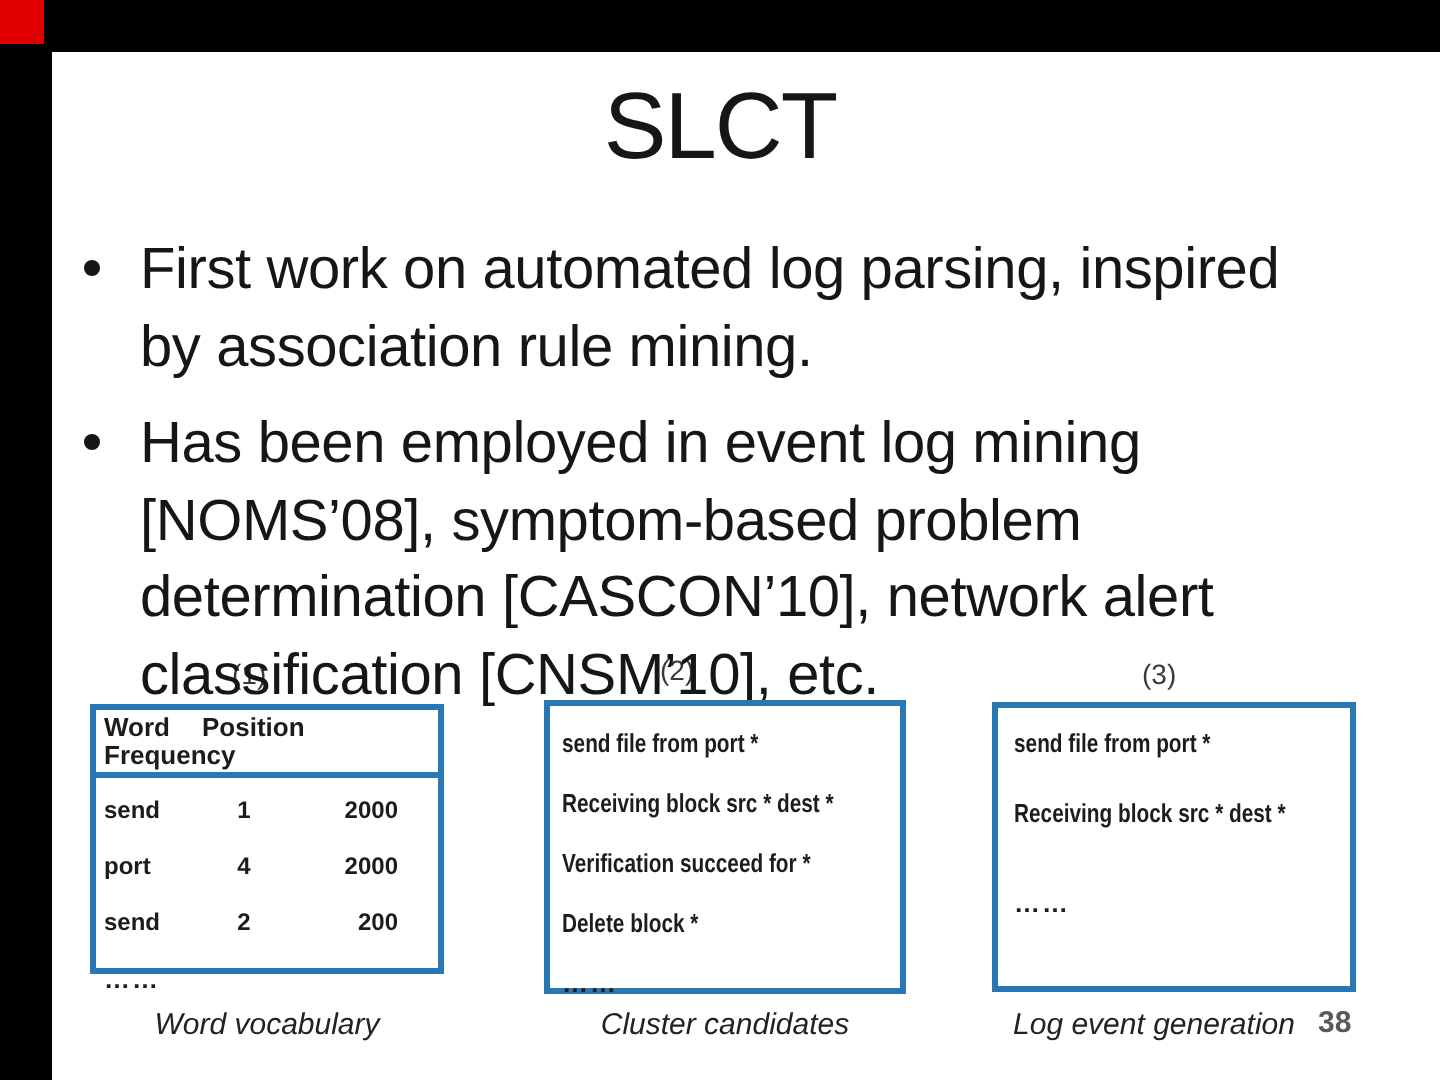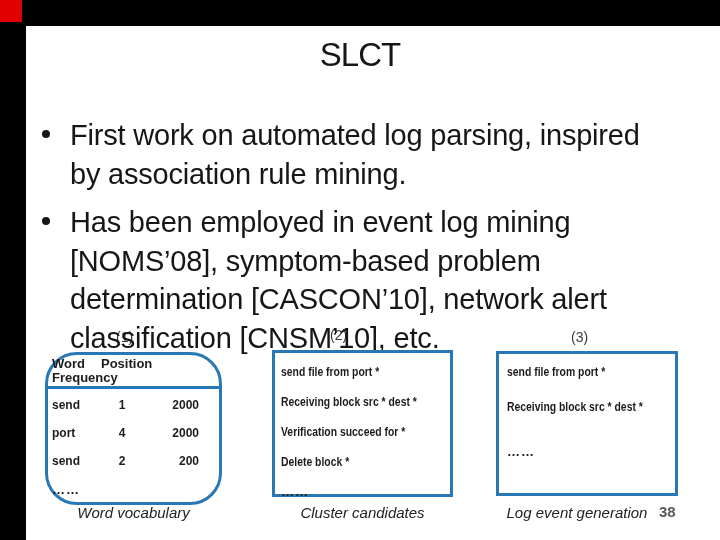--- a/index.html
+++ b/index.html
@@ -7,39 +7,39 @@
     position:relative;width:720px;height:540px;background:#fff;overflow:hidden;
     font-family:"Liberation Sans",sans-serif;color:#1c1c1c;
   }
   
   .top-bar{position:absolute;left:0;top:0;width:720px;height:26px;background:var(--bar,#000);}
   .left-bar{position:absolute;left:0;top:0;width:26px;height:540px;background:var(--bar,#000);}
   .corner{position:absolute;left:0;top:0;width:22px;height:22px;background:var(--corner,#e00000);}
   
   .title{
     position:absolute;left:0;top:38px;width:720px;text-align:center;
-    font-size:33px;line-height:1.05;font-weight:400;letter-spacing:-1px;color:#161616;
+    font-size:47px;line-height:1.05;font-weight:400;letter-spacing:-1px;color:#161616;
   }
   
   .bullets{position:absolute;left:42px;top:116px;width:660px;z-index:2;}
   .bullet-item{display:flex;margin:0 0 10px 0;}
   .bullet-marker{
     flex:0 0 8px;width:8px;height:8px;border-radius:50%;background:#161616;
     margin:14px 20px 0 0;
   }
   .bullet-lines{flex:1;}
   .bullet-line{font-size:29px;line-height:38.5px;white-space:nowrap;letter-spacing:-0.2px;color:#161616;}
   
   .step-label{position:absolute;font-size:14px;color:#3a3a3a;z-index:1;}
   #lbl1{left:116px;top:329px;}
   #lbl2{left:330px;top:327px;}
   #lbl3{left:571px;top:329px;}
   
   .dbox{position:absolute;border:3px solid var(--accent,#2878b5);background:#fff;box-sizing:border-box;z-index:3;}
-  #box1{left:45px;top:352px;width:177px;height:153px;border-radius:32px;}
+  #box1{left:45px;top:352px;width:177px;height:135px;}
   #box2{left:272px;top:350px;width:181px;height:147px;}
   #box3{left:496px;top:351px;width:182px;height:145px;}
   .vocab-header{
     border-bottom:3px solid var(--accent,#2878b5);
     padding:2px 0 1px 4px;font-weight:700;font-size:13px;line-height:14px;
   }
   .vocab-header .c0{display:inline-block;margin-right:16px;}
   .vocab-header .c1{display:inline-block;}
   .vocab-header .c2{display:block;}
   .vocab-body{padding:10px 20px 0 4px;}

